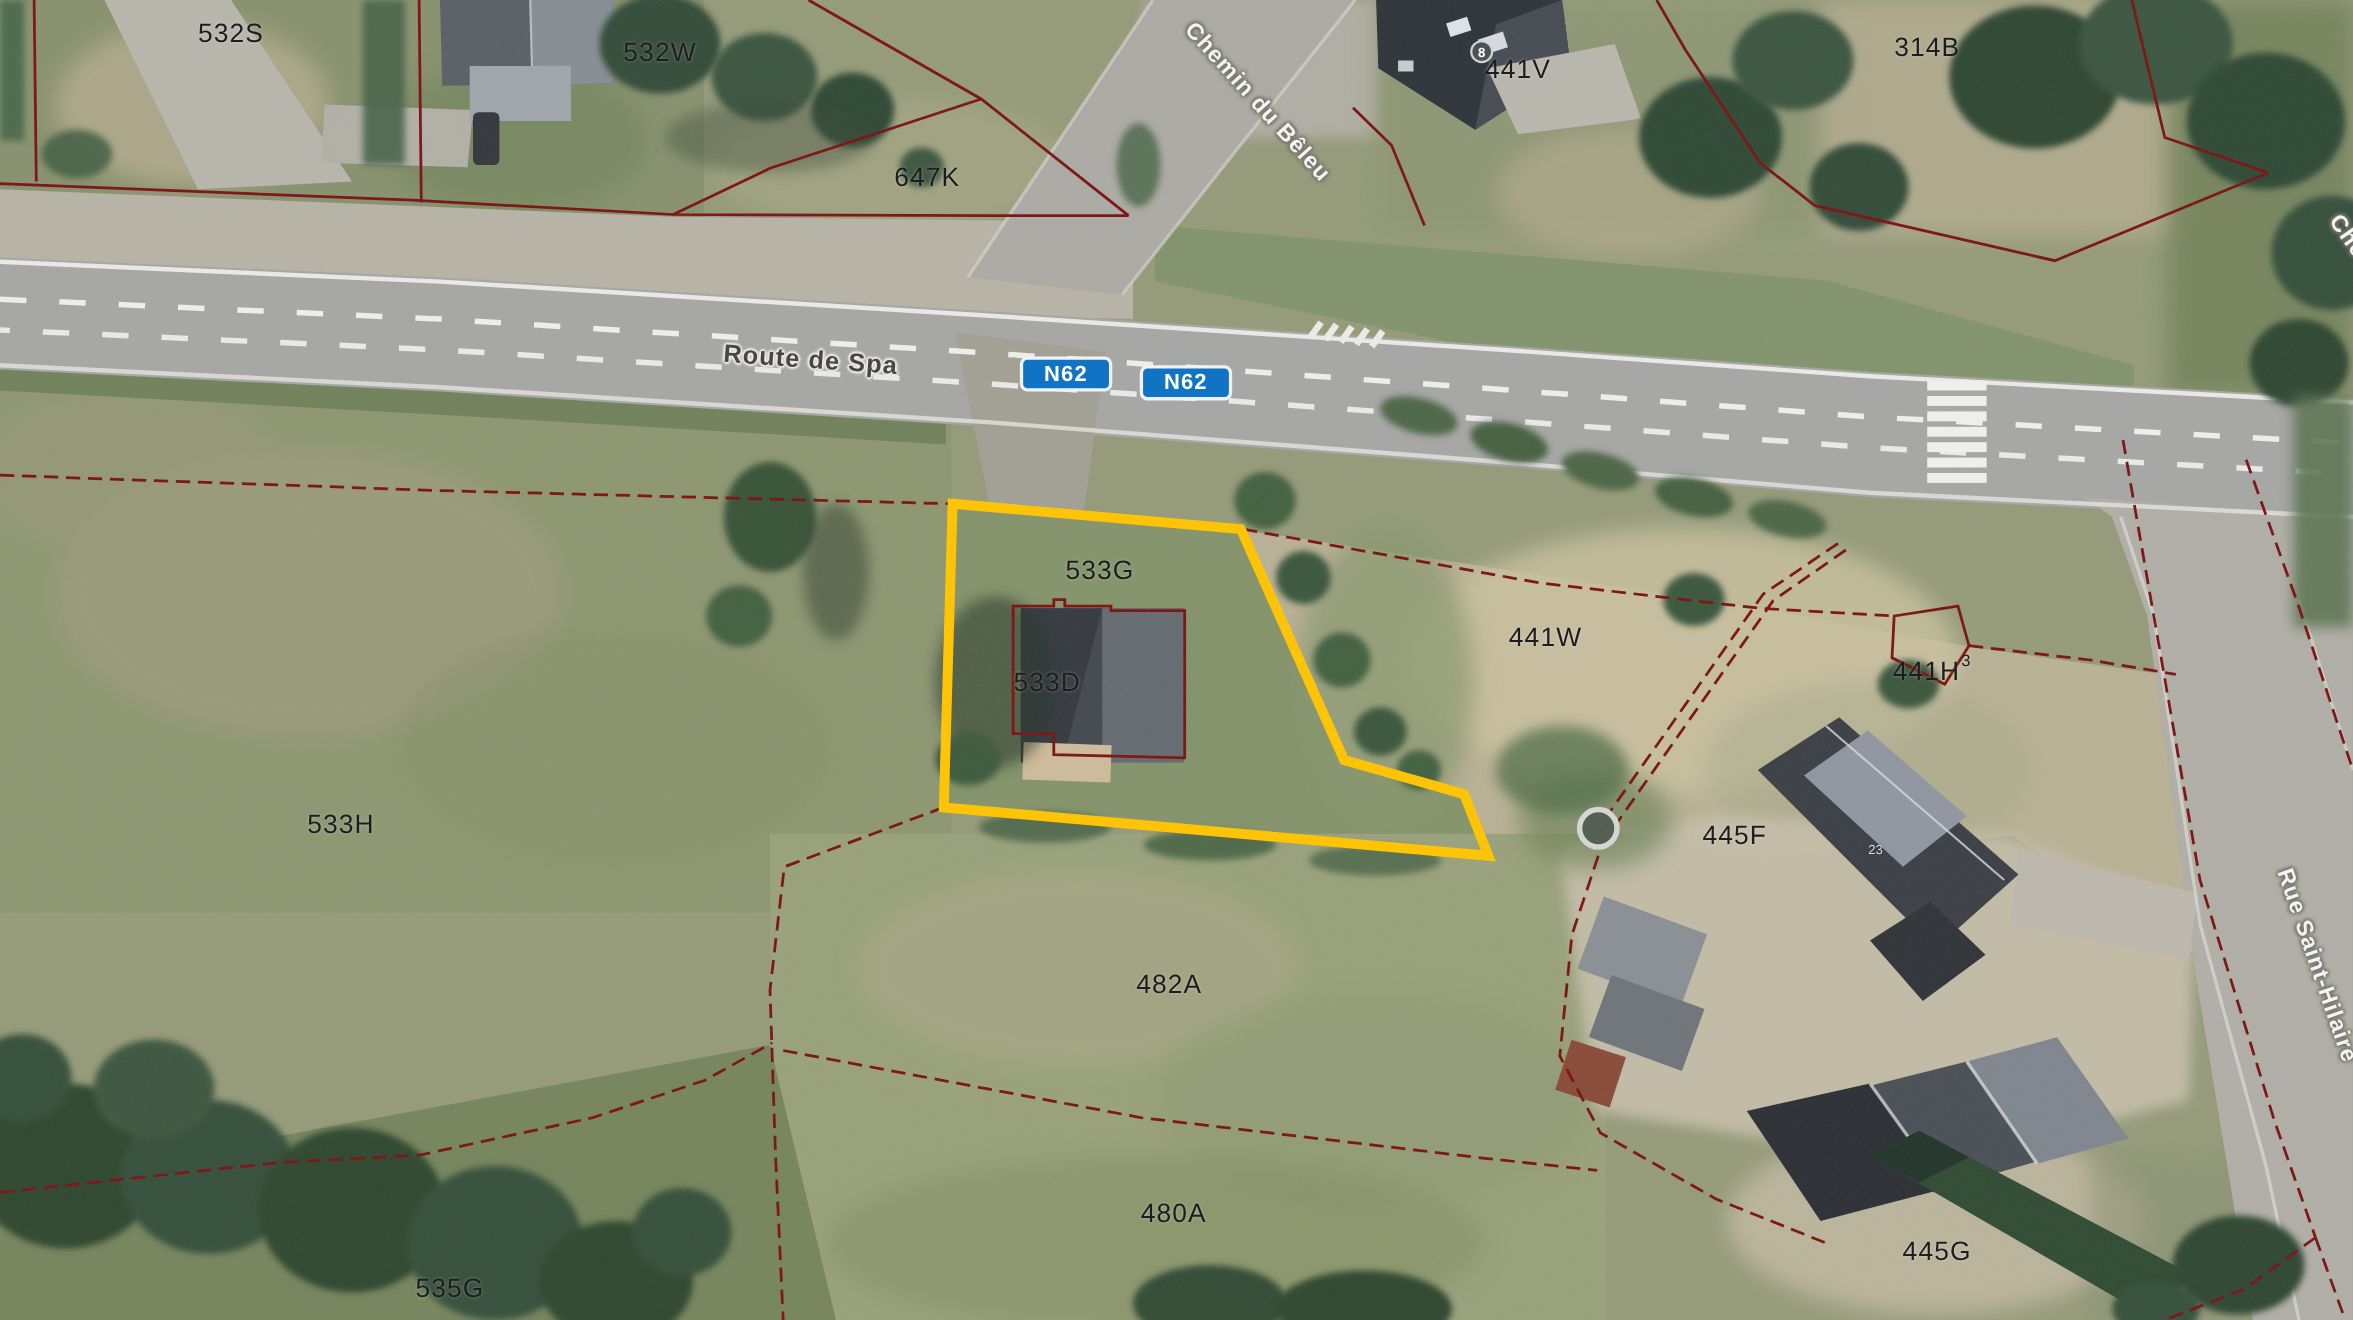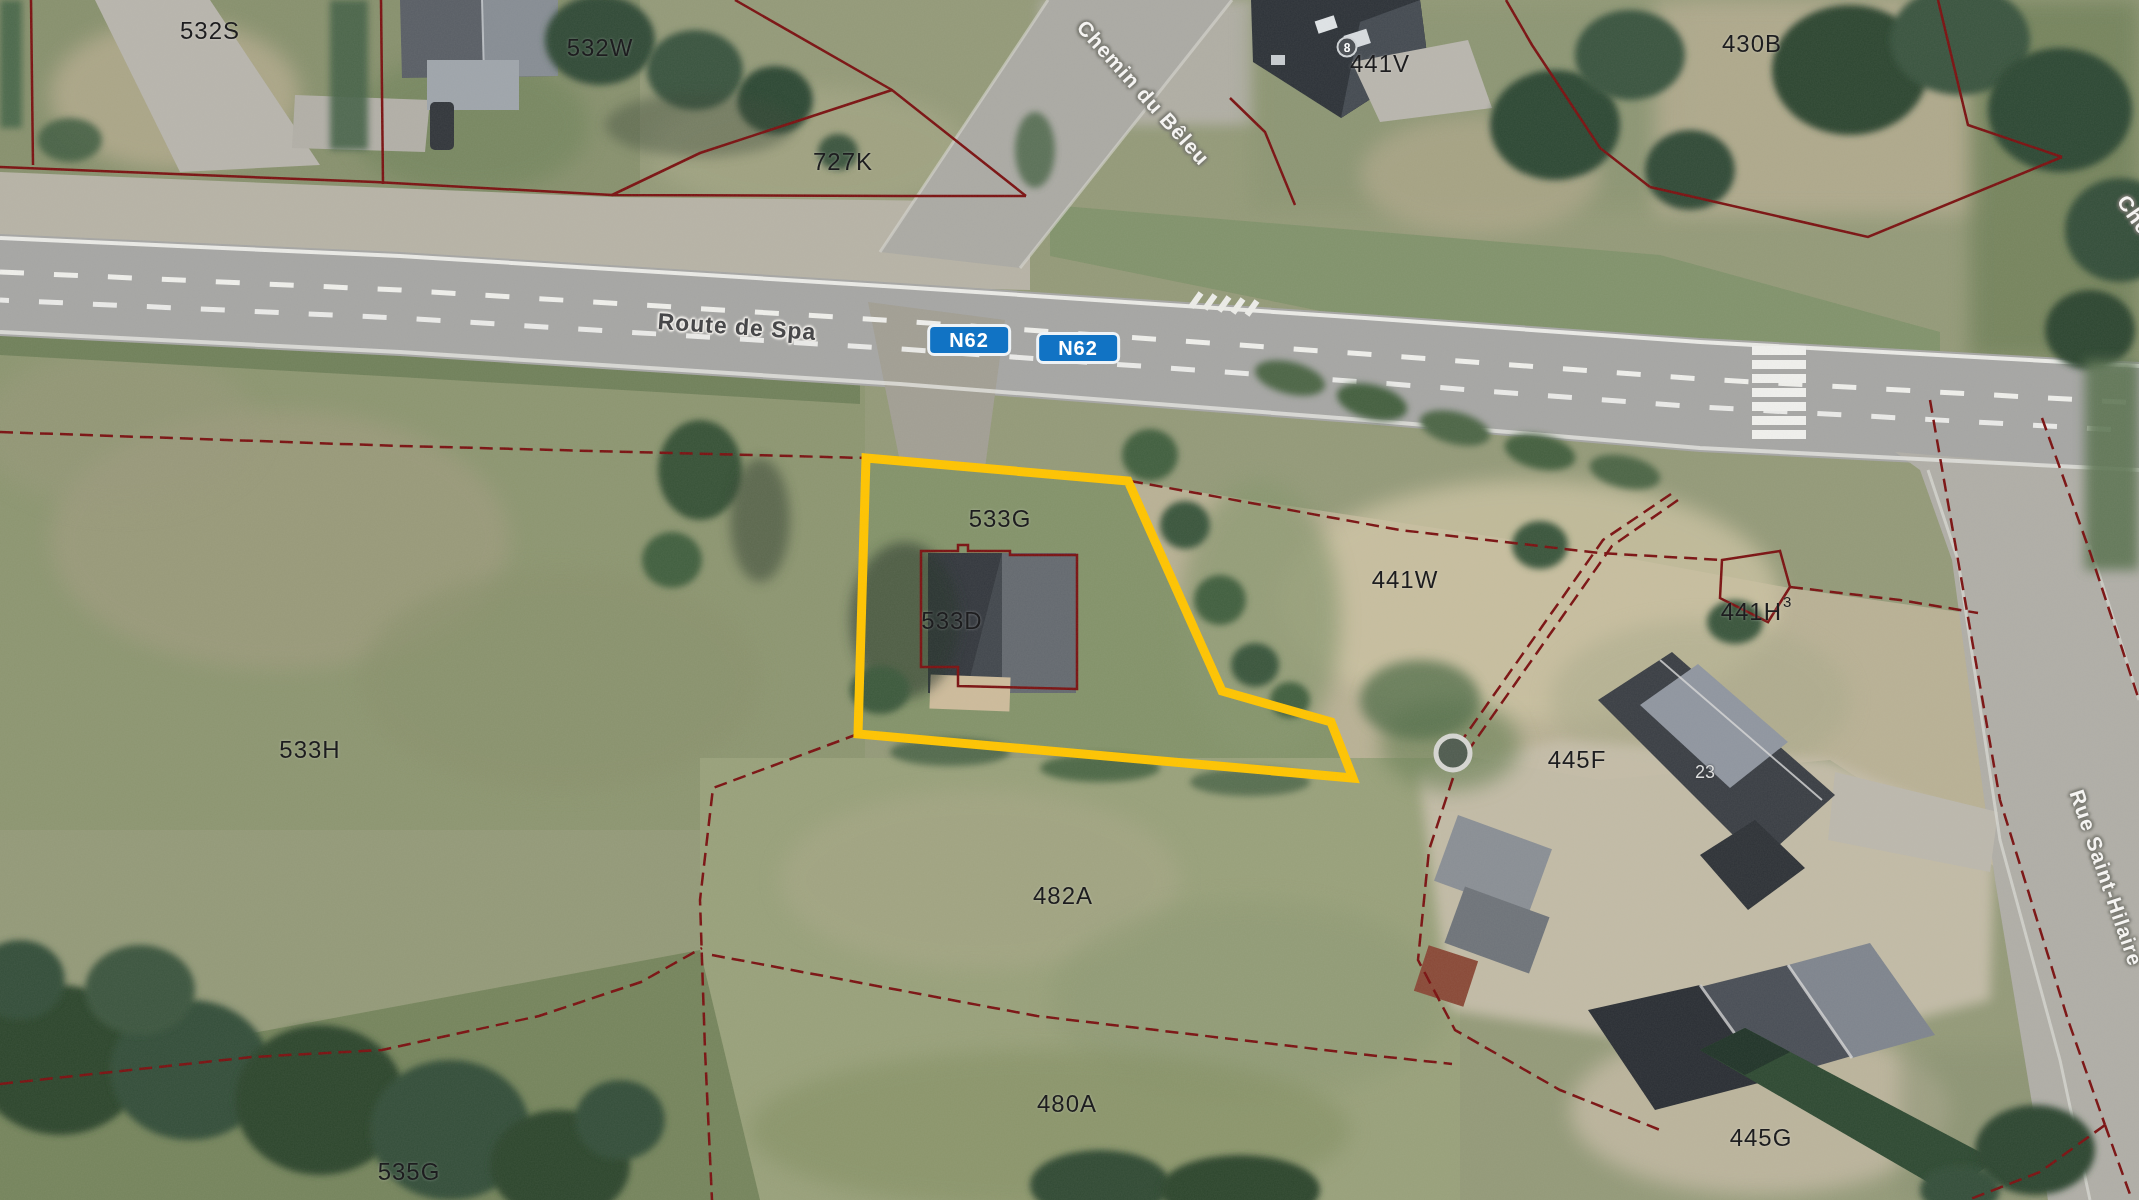--- a/index.html
+++ b/index.html
@@ -15,21 +15,21 @@
                       -1px -1px 1px #f2f0ec,1px 1px 1px #f2f0ec;}
   .road-light{position:absolute;font-size:21px;font-weight:700;color:#f5f4f2;white-space:nowrap;
           letter-spacing:1px;
           text-shadow:-2px 0 3px #77776f,2px 0 3px #77776f,0 -2px 3px #77776f,0 2px 3px #77776f;}
   .badge-n62{position:absolute;transform:translate(-50%,-50%);background:#1173c4;color:#fff;
           font-weight:700;font-size:20px;letter-spacing:1px;padding:3px 19px;border:3px solid #eef3f7;
           border-radius:7px;line-height:1;}
   .badge-house{position:absolute;transform:translate(-50%,-50%);width:17px;height:17px;border-radius:50%;
           background:#4e5257;border:2px solid #cfd3d6;color:#fff;font-size:12px;font-weight:700;
           display:flex;align-items:center;justify-content:center;}
-  .roofnum{position:absolute;transform:translate(-50%,-50%);font-size:18px;color:#dcdddd;
+  .roofnum{position:absolute;transform:translate(-50%,-50%);font-size:12px;color:#dcdddd;
           text-shadow:0 0 2px #2a2d31;}
 </style>
 </head>
 <body>
 
 <div id="map">
 <svg id="scene" width="2139" height="1200" viewBox="0 0 2139 1200">
   <defs>
     <filter id="b6" x="-40%" y="-40%" width="180%" height="180%">
           <feGaussianBlur stdDeviation="6"></feGaussianBlur>
@@ -234,22 +234,22 @@
 
   <circle cx="1453" cy="753" r="17" fill="#505c50" stroke="#d6d6d2" stroke-width="5"></circle>
 
   <polygon points="866,458 1128,481 1222,691 1331,722 1353,778 858,734" fill="none" stroke="#ffc400" stroke-width="9" stroke-linejoin="miter"></polygon>
 
   <rect x="0" y="0" width="2139" height="1200" filter="url(#grain)" opacity=".5"></rect>
 </svg>
 
 <div class="plabel" style="left:210px;top:31px">532S</div>
 <div class="plabel" style="left:600px;top:48px">532W</div>
-<div class="plabel" style="left:843px;top:162px">727K</div>
-<div class="plabel" style="left:1752px;top:44px">430B</div>
+<div class="plabel" style="left:843px;top:162px">647K</div>
+<div class="plabel" style="left:1752px;top:44px">314B</div>
 <div class="plabel" style="left:1380px;top:64px">441V</div>
 <div class="plabel" style="left:1000px;top:519px">533G</div>
 <div class="plabel" style="left:952px;top:621px">533D</div>
 <div class="plabel" style="left:1405px;top:580px">441W</div>
 <div class="plabel" style="left:310px;top:750px">533H</div>
 <div class="plabel" style="left:1063px;top:896px">482A</div>
 <div class="plabel" style="left:1067px;top:1104px">480A</div>
 <div class="plabel" style="left:409px;top:1172px">535G</div>
 <div class="plabel" style="left:1577px;top:760px">445F</div>
 <div class="plabel" style="left:1761px;top:1138px">445G</div>

